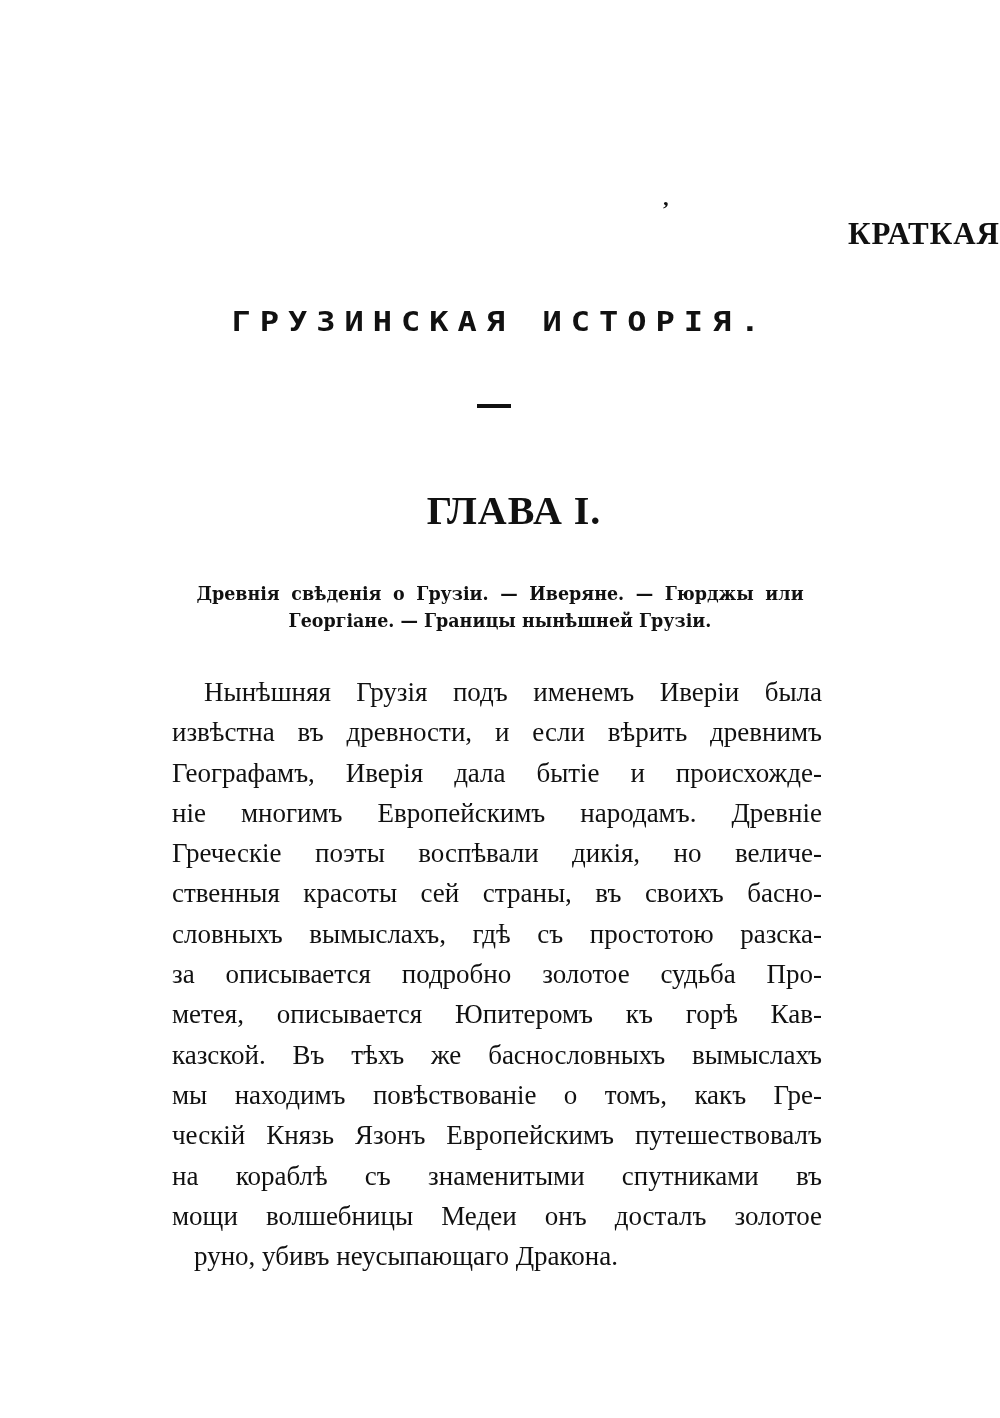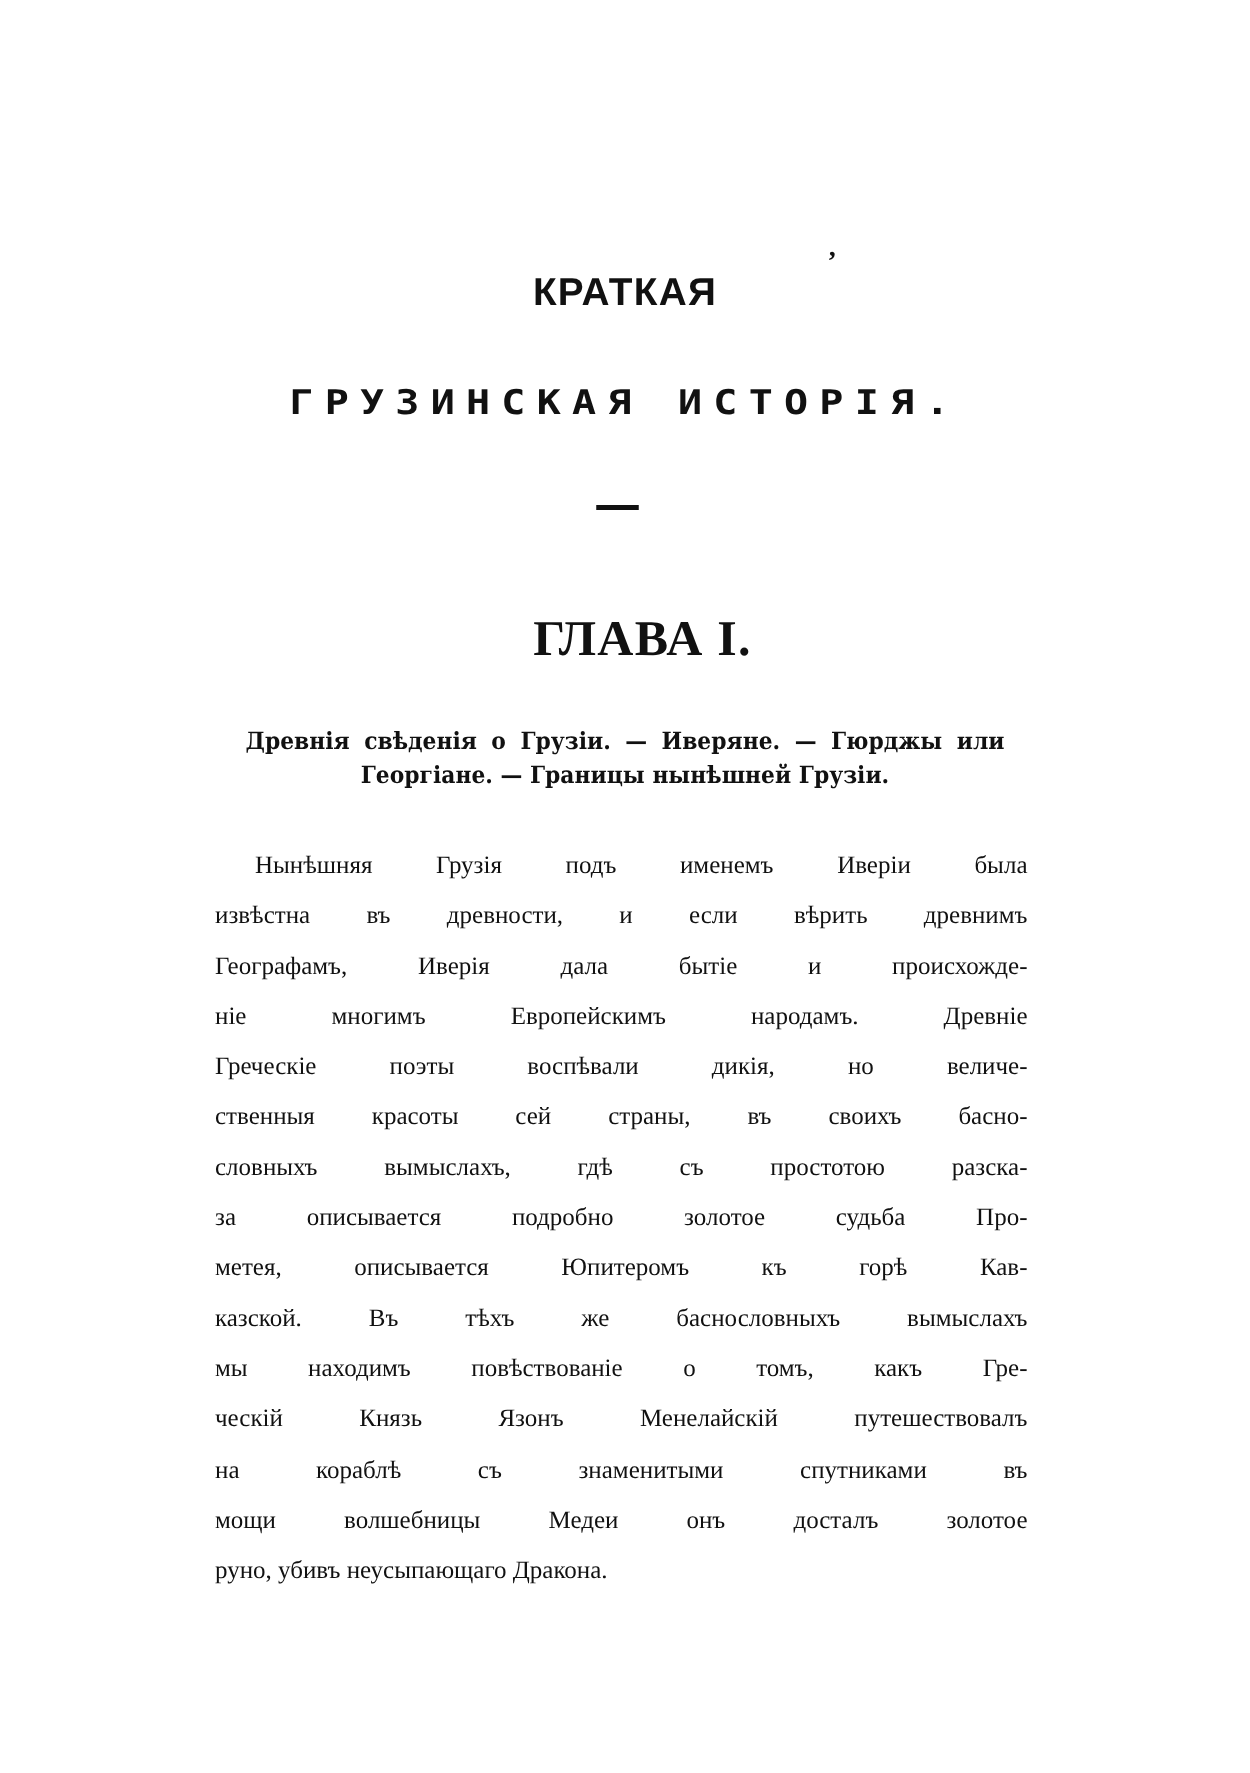--- a/index.html
+++ b/index.html
@@ -25,26 +25,26 @@
       left: 662px;
       top: 198px;
       font-size: 22px;
       font-weight: bold;
       line-height: 1;
     }
     .title-line1 {
       position: absolute;
       left: 0; width: 1000px;
       top: 214px;
-      text-align: center;
+      text-align: right;
       font-size: 31px;
       font-weight: bold;
       letter-spacing: 1px;
       line-height: 40px;
-      font-family: Liberation Sans, sans-serif;
+      font-family: Liberation Serif, serif;
     }
     .title-line2 {
       position: absolute;
       left: 0; width: 1000px;
       top: 300px;
       text-align: center;
       font-size: 32px;
       font-weight: bold;
       letter-spacing: 9px;
       line-height: 44px;
@@ -90,35 +90,36 @@
     }
     .summary .line.first {
       text-align: justify;
       text-align-last: justify;
     }
     .body-text {
       position: absolute;
       left: 172px;
       width: 650px;
       top: 672px;
-      font-size: 20px;
+      font-size: 27px;
       line-height: 40.3px;
       font-family: "Liberation Serif", "DejaVu Serif", serif;
     }
     .body-text .line {
       display: block;
       white-space: nowrap;
       text-align: justify;
       text-align-last: justify;
     }
     .body-text .line.indent {
       padding-left: 32px;
     }
     .body-text .line.last {
       text-align-last: left;
+      margin-left: 22px;
     }
   </style>
 </head>
 <body>
 
 <div class="page">
 
   <span class="stray-mark">’</span>
 
   <div class="title-line1">КРАТКАЯ</div>
@@ -138,19 +139,19 @@
     <span class="line">извѣстна въ древности, и если вѣрить древнимъ</span>
     <span class="line">Географамъ, Иверія дала бытіе и происхожде-</span>
     <span class="line">ніе многимъ Европейскимъ народамъ. Древніе</span>
     <span class="line">Греческіе поэты воспѣвали дикія, но величе-</span>
     <span class="line">ственныя красоты сей страны, въ своихъ басно-</span>
     <span class="line">словныхъ вымыслахъ, гдѣ съ простотою разска-</span>
     <span class="line">за описывается подробно золотое судьба Про-</span>
     <span class="line">метея, описывается Юпитеромъ къ горѣ Кав-</span>
     <span class="line">казской. Въ тѣхъ же баснословныхъ вымыслахъ</span>
     <span class="line">мы находимъ повѣствованіе о томъ, какъ Гре-</span>
-    <span class="line">ческій Князь Язонъ Менелайскій путешествовалъ</span>
+    <span class="line">ческій Князь Язонъ Европейскимъ путешествовалъ</span>
     <span class="line">на кораблѣ съ знаменитыми спутниками въ</span>
     <span class="line">мощи волшебницы Медеи онъ досталъ золотое</span>
     <span class="line last">руно, убивъ неусыпающаго Дракона.</span>
   </div>
 
 </div>
 
 </body></html>

